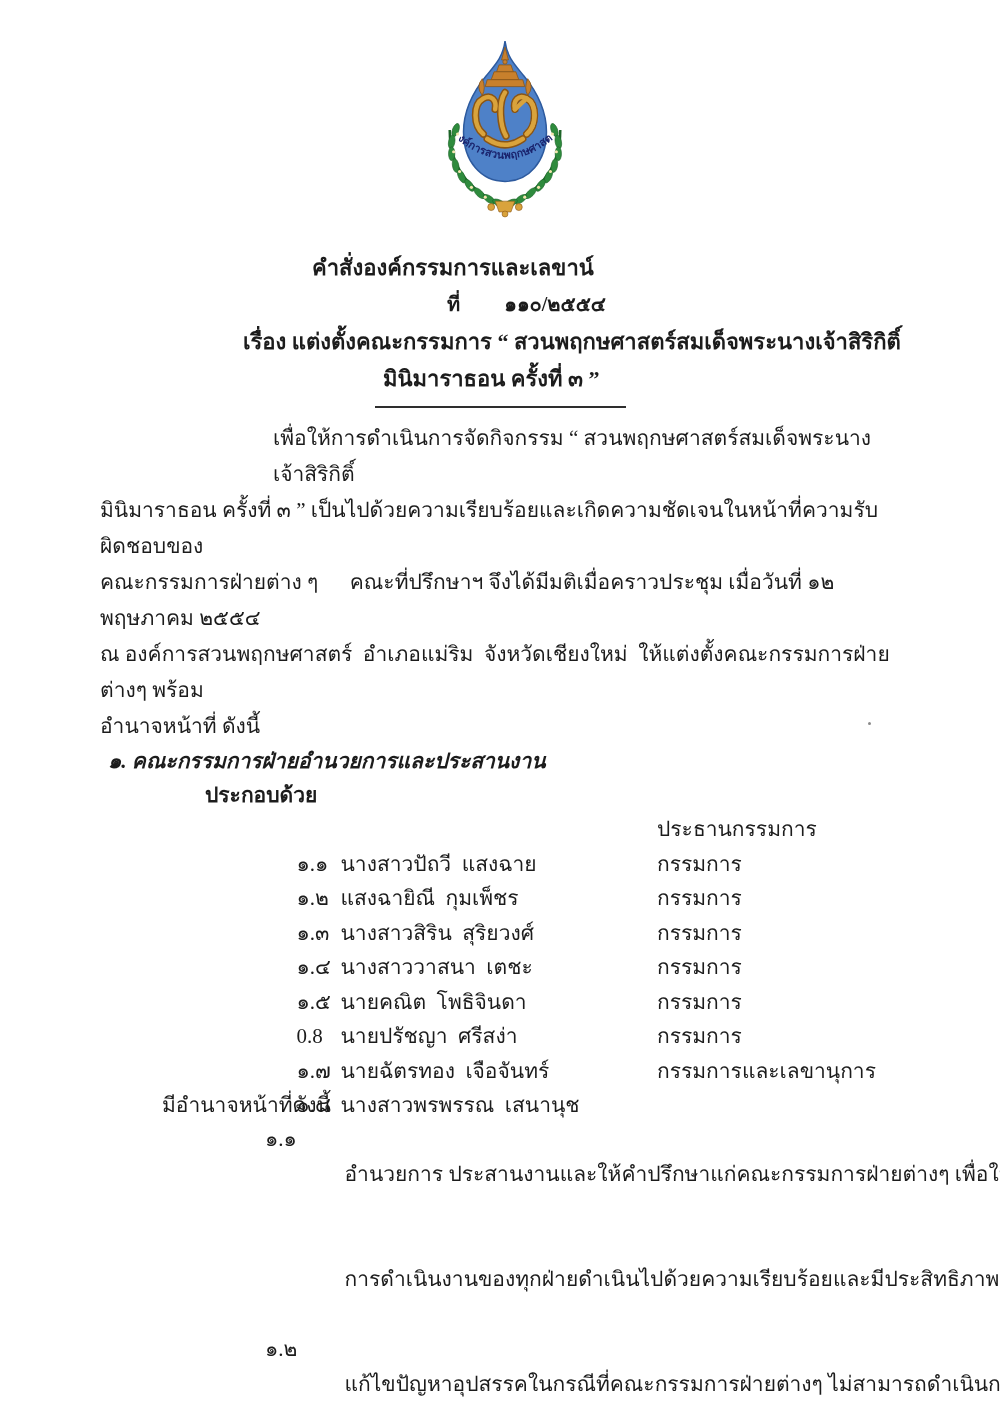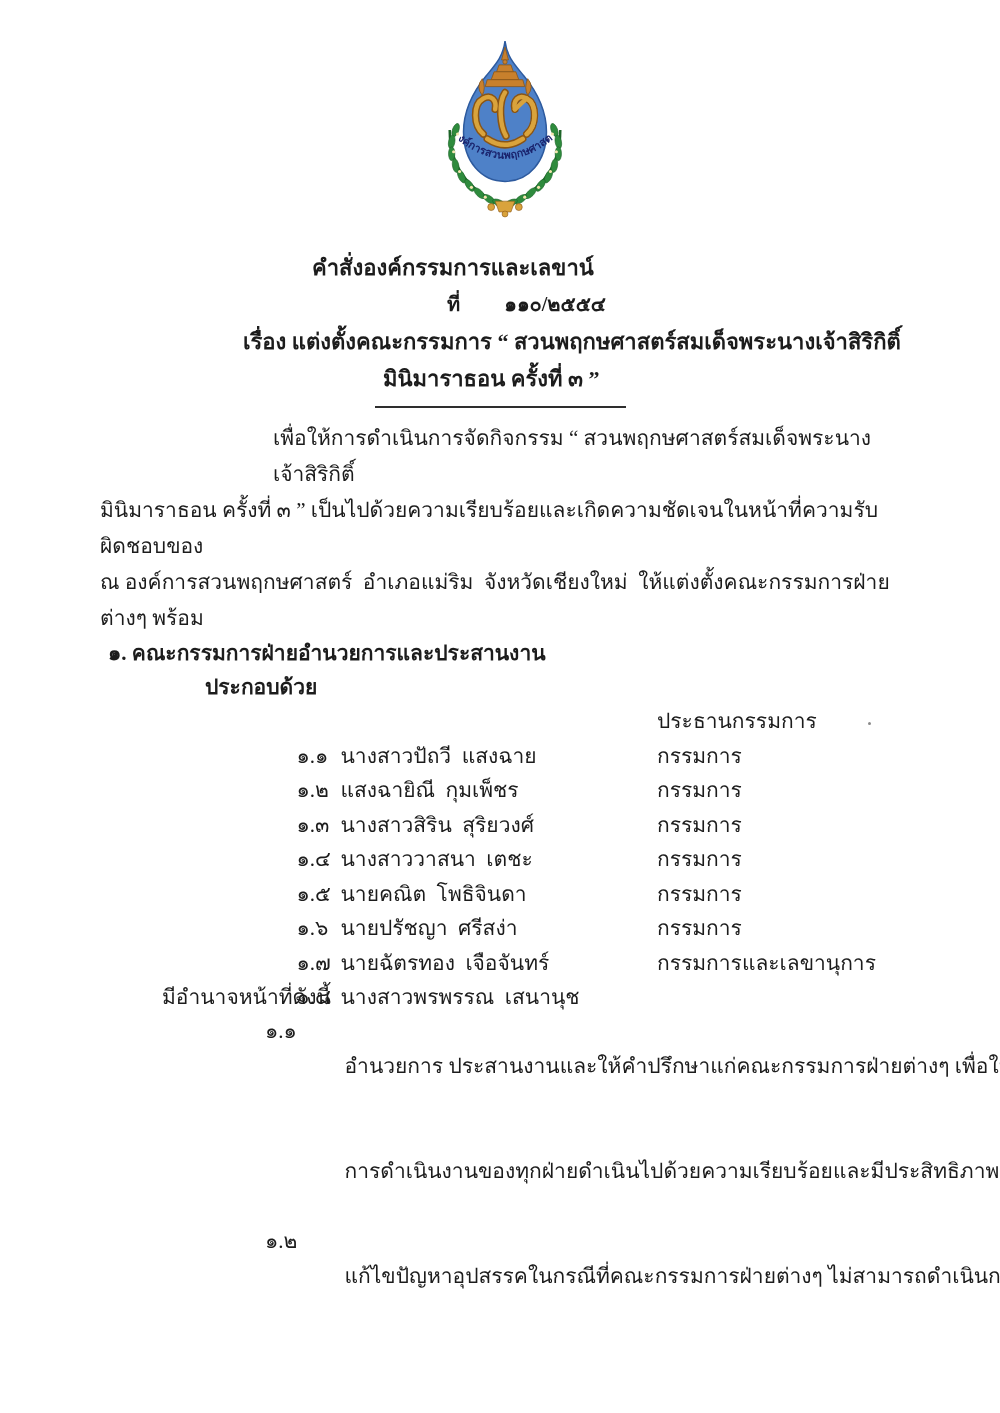--- a/index.html
+++ b/index.html
@@ -16,21 +16,21 @@
   .doc-title{left:312px;top:250px;font-size:22px;font-weight:bold;white-space:pre;}
   .doc-number{left:447px;top:288px;font-size:20px;font-weight:bold;white-space:pre;}
   .doc-number .gap{display:inline-block;width:44px;}
   .subject-1{left:243px;top:324px;font-size:22px;font-weight:bold;white-space:pre;}
   .subject-2{left:383px;top:361px;font-size:22px;font-weight:bold;white-space:pre;}
   .divider{left:375px;top:406px;width:251px;height:2px;background:#2e2e2e;}
   
   .content{left:100px;top:420px;width:800px;font-size:21px;}
   .bodyline{line-height:36px;white-space:pre-wrap;}
   .bodyline.indent{padding-left:173px;}
-  .sec-heading{line-height:34px;font-weight:bold;padding-left:8px;white-space:pre;}
+  .sec-heading{line-height:34px;font-weight:bold;padding-left:8px;white-space:pre;font-style:italic;}
   .compose{line-height:34px;font-weight:bold;padding-left:105px;white-space:pre;}
   .m-row{position:relative;line-height:34.5px;height:34.5px;padding-left:165px;white-space:pre;}
   .m-no{display:inline-block;width:44px;}
   .m-role{position:absolute;left:557px;top:0;white-space:pre;}
   .duties-heading{line-height:34px;font-weight:normal;padding-left:62px;white-space:pre;}
   .d-line{position:relative;line-height:35px;padding-left:213px;white-space:pre;}
   .d-no{position:absolute;left:165px;top:0;}
   
   .artifact-dot{left:868px;top:722px;width:3px;height:3px;border-radius:50%;background:#8a8a8a;}
   
@@ -130,21 +130,23 @@
 
   <div class="abs subject-1">เรื่อง แต่งตั้งคณะกรรมการ “ สวนพฤกษศาสตร์สมเด็จพระนางเจ้าสิริกิติ์</div>
   <div class="abs subject-2">มินิมาราธอน ครั้งที่ ๓ ”</div>
 
   <div class="abs divider"></div>
 
   <div class="abs content">
 
     <div class="bodyline indent">เพื่อให้การดำเนินการจัดกิจกรรม “ สวนพฤกษศาสตร์สมเด็จพระนางเจ้าสิริกิติ์</div>
     <div class="bodyline">มินิมาราธอน ครั้งที่ ๓ ” เป็นไปด้วยความเรียบร้อยและเกิดความชัดเจนในหน้าที่ความรับผิดชอบของ</div>
+    <div class="bodyline">คณะกรรมการฝ่ายต่าง ๆ      คณะที่ปรึกษาฯ จึงได้มีมติเมื่อคราวประชุม เมื่อวันที่ ๑๒ พฤษภาคม ๒๕๕๔</div>
     <div class="bodyline">ณ องค์การสวนพฤกษศาสตร์  อำเภอแม่ริม  จังหวัดเชียงใหม่  ให้แต่งตั้งคณะกรรมการฝ่ายต่างๆ พร้อม</div>
+    <div class="bodyline">อำนาจหน้าที่ ดังนี้</div>
 
     <div class="sec-heading">๑. คณะกรรมการฝ่ายอำนวยการและประสานงาน</div>
     <div class="compose">ประกอบด้วย</div>
 
     <div class="m-row">
       <span class="m-no">๑.๑</span><span>นางสาวปัถวี  แสงฉาย</span>
       <span class="m-role">ประธานกรรมการ</span>
     </div>
     <div class="m-row">
       <span class="m-no">๑.๒</span><span>แสงฉายิณี  กุมเพ็ชร</span>
@@ -156,21 +158,21 @@
     </div>
     <div class="m-row">
       <span class="m-no">๑.๔</span><span>นางสาววาสนา  เตชะ</span>
       <span class="m-role">กรรมการ</span>
     </div>
     <div class="m-row">
       <span class="m-no">๑.๕</span><span>นายคณิต  โพธิจินดา</span>
       <span class="m-role">กรรมการ</span>
     </div>
     <div class="m-row">
-      <span class="m-no">๑.๖</span><span>นายปรัชญา  ศรีสง่า</span>
+      <span class="m-no">0.8</span><span>นายปรัชญา  ศรีสง่า</span>
       <span class="m-role">กรรมการ</span>
     </div>
     <div class="m-row">
       <span class="m-no">๑.๗</span><span>นายฉัตรทอง  เจือจันทร์</span>
       <span class="m-role">กรรมการ</span>
     </div>
     <div class="m-row">
       <span class="m-no">๑.๘</span><span>นางสาวพรพรรณ  เสนานุช</span>
       <span class="m-role">กรรมการและเลขานุการ</span>
     </div>

